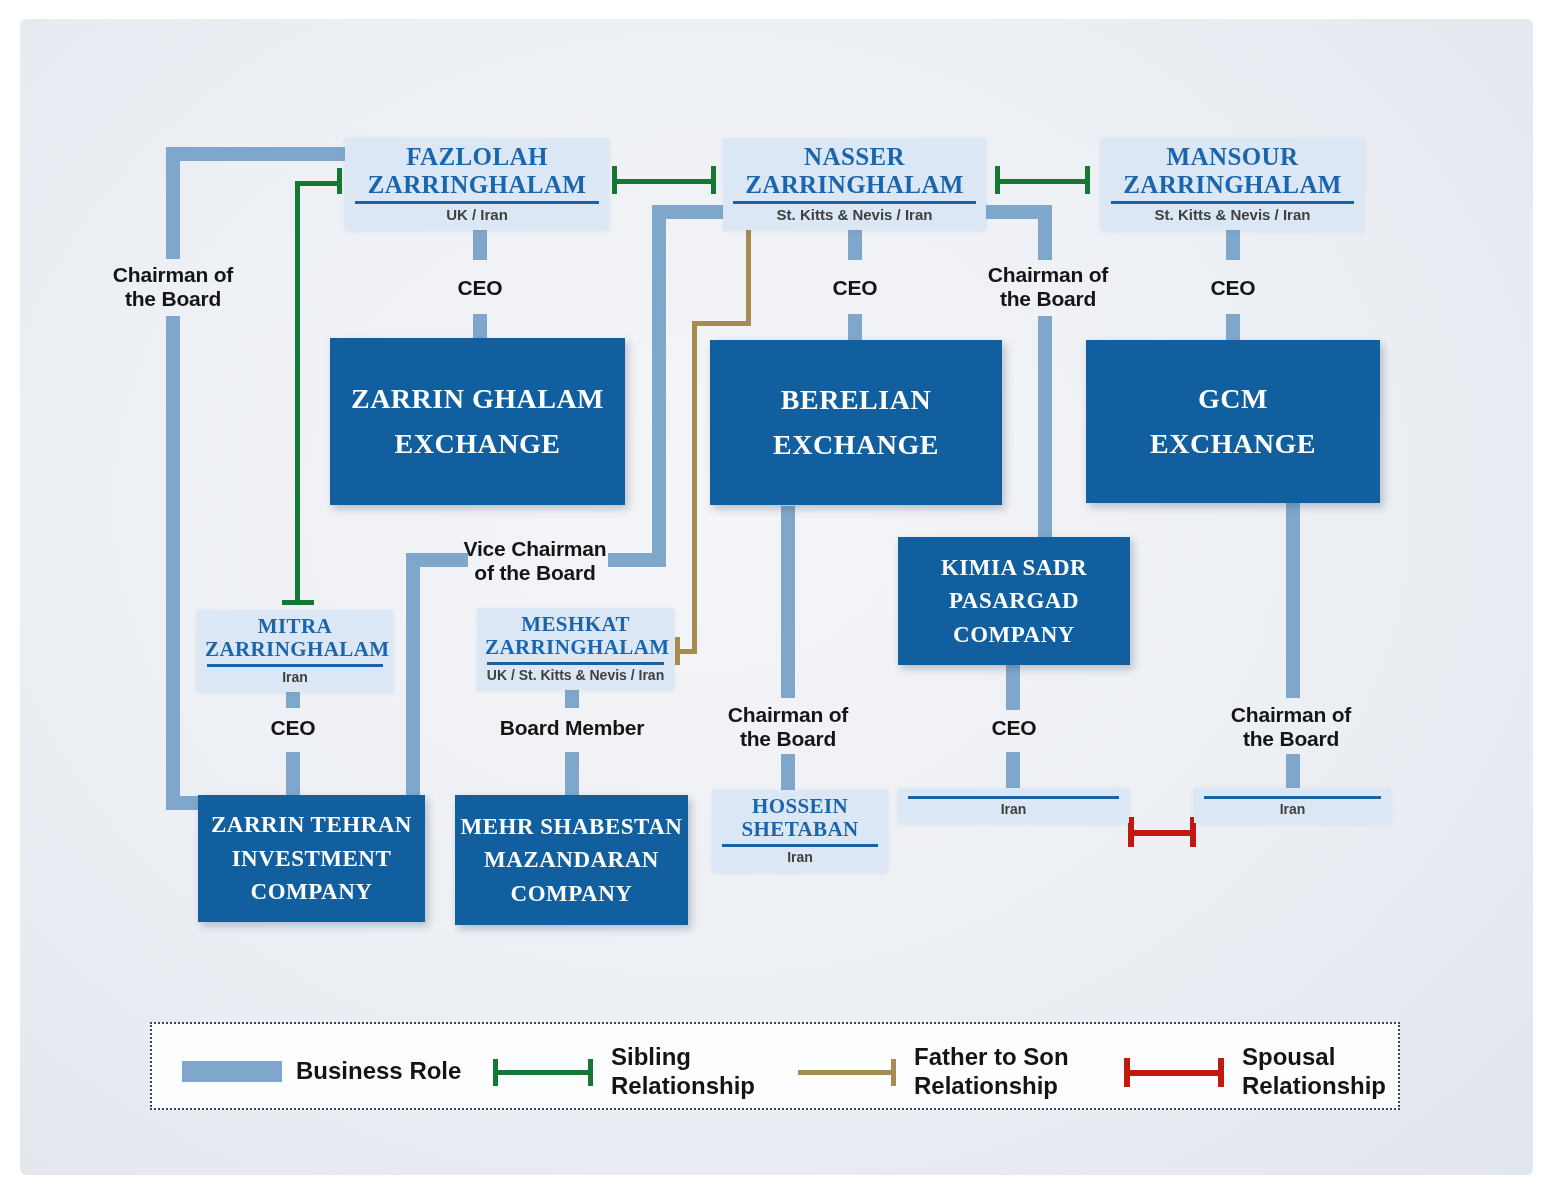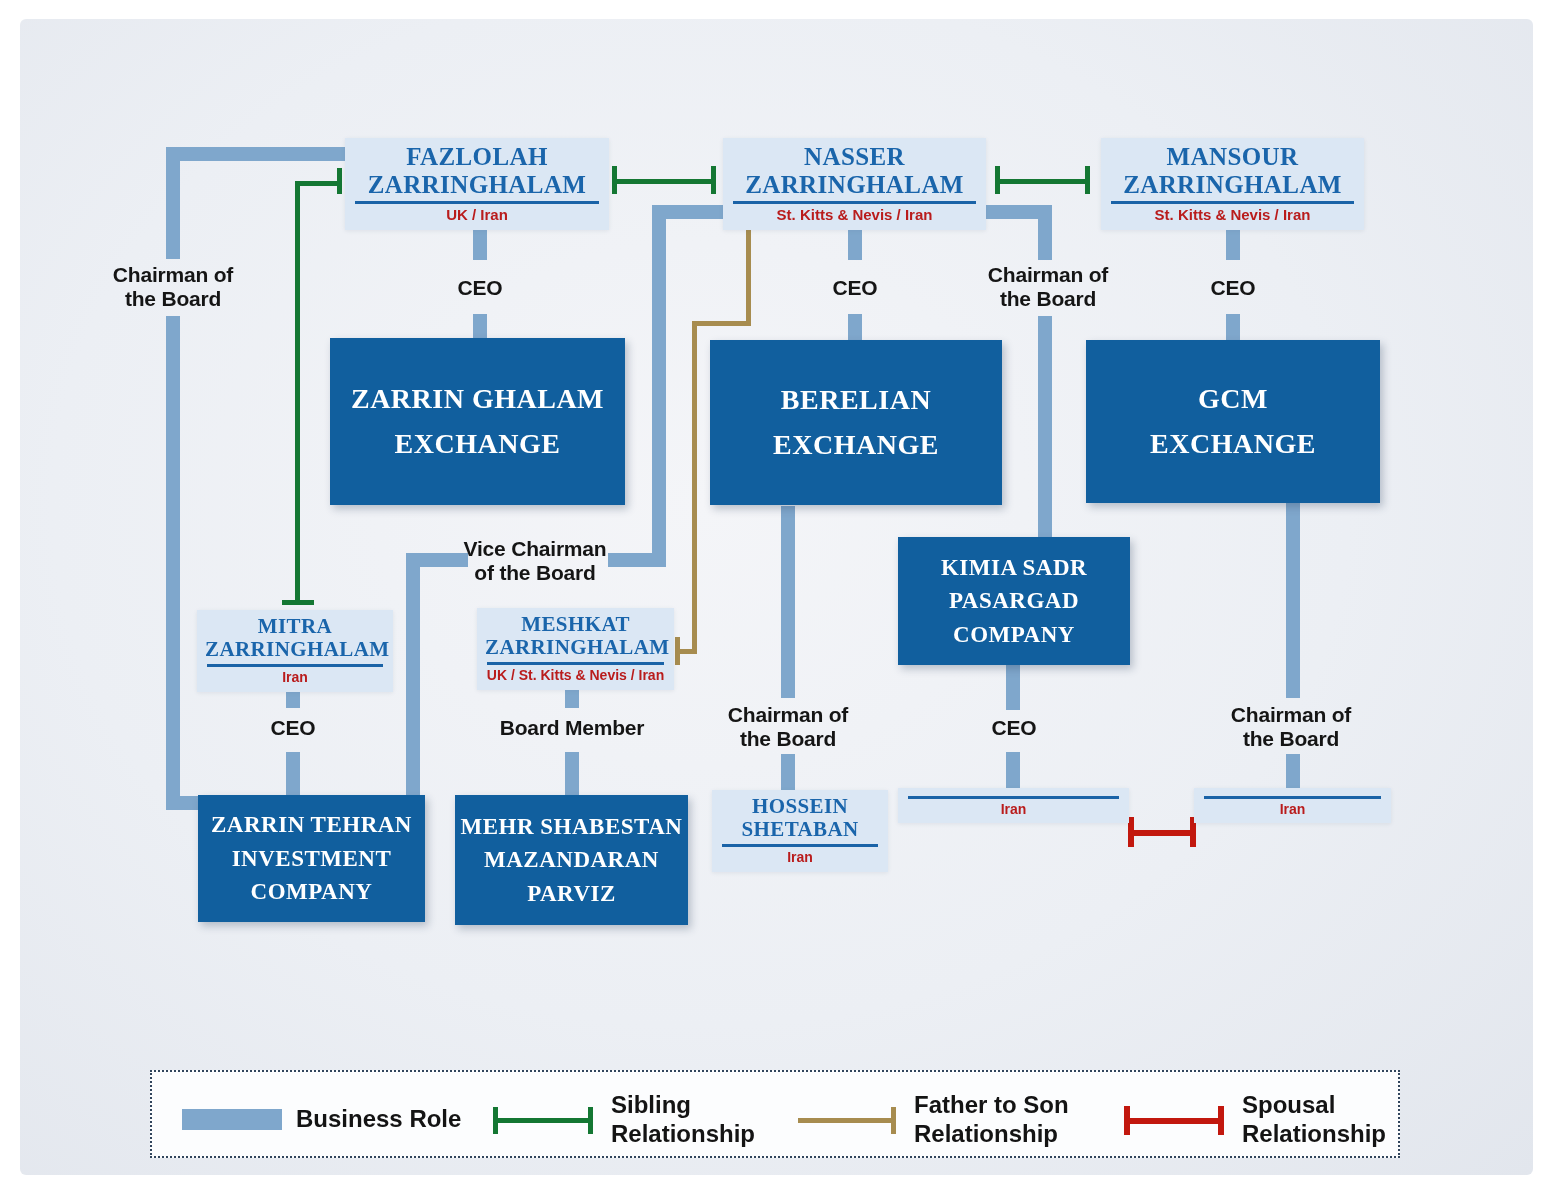--- a/index.html
+++ b/index.html
@@ -23,21 +23,21 @@
     padding:5px 8px 6px;box-sizing:border-box;
     box-shadow:0 1px 4px rgba(70,90,120,.10);
   }
   .pname{
     font-family:"Liberation Serif",serif;font-weight:bold;color:#1a65ab;
     font-size:25px;line-height:1.1;white-space:pre-line;letter-spacing:.4px;
   }
   .pnode.small .pname{font-size:21px;}
   .uline{height:0;border-bottom:3px solid #1a63a7;margin:3px 2px 3px;}
   .pcountry{
-    font-weight:bold;color:#b91c1c;font-size:15px;line-height:1.1;white-space:nowrap;
+    font-weight:bold;color:#404040;font-size:15px;line-height:1.1;white-space:nowrap;
   }
   .pnode.small .pcountry{font-size:14px;}
   .pnode.xsmallc .pcountry{font-size:14px;}
   
   .cbox{
     position:absolute;background:#115f9e;color:#ffffff;
     display:flex;align-items:center;justify-content:center;text-align:center;
     box-shadow:3px 4px 8px rgba(40,60,90,.28);box-sizing:border-box;
   }
   .cname{
@@ -47,21 +47,21 @@
   .cbox.small .cname{font-size:23px;line-height:1.45;}
   
   .role{
     position:absolute;transform:translateX(-50%);
     font-weight:bold;color:#151515;font-size:21px;line-height:1.16;
     text-align:center;white-space:pre-line;letter-spacing:-.2px;
   }
   
   #legend{
     position:absolute;left:150px;top:1022px;width:1250px;height:88px;
-    background:#fcfdfe;border:2px dotted #31455c;box-sizing:border-box;margin-top:48px;
+    background:#fcfdfe;border:2px dotted #31455c;box-sizing:border-box;
   }
   .leg-label{
     position:absolute;font-weight:bold;color:#141414;font-size:24px;
     line-height:1.2;white-space:pre-line;
   }
   .leg-line{position:absolute;}
 </style>
 </head>
 <body>
 
@@ -193,21 +193,21 @@
 COMPANY</div>
   </div>
   <div class="cbox small" style="left:198px;top:795px;width:227px;height:127px">
     <div class="cname">ZARRIN TEHRAN
 INVESTMENT
 COMPANY</div>
   </div>
   <div class="cbox small" style="left:455px;top:795px;width:233px;height:130px">
     <div class="cname">MEHR SHABESTAN
 MAZANDARAN
-PARVIZ</div>
+COMPANY</div>
   </div>
 
   <div class="role" style="left:173px;top:263px">Chairman of
 the Board</div>
   <div class="role" style="left:480px;top:276px">CEO</div>
   <div class="role" style="left:855px;top:276px">CEO</div>
   <div class="role" style="left:1048px;top:263px">Chairman of
 the Board</div>
   <div class="role" style="left:1233px;top:276px">CEO</div>
   <div class="role" style="left:535px;top:537px">Vice Chairman

